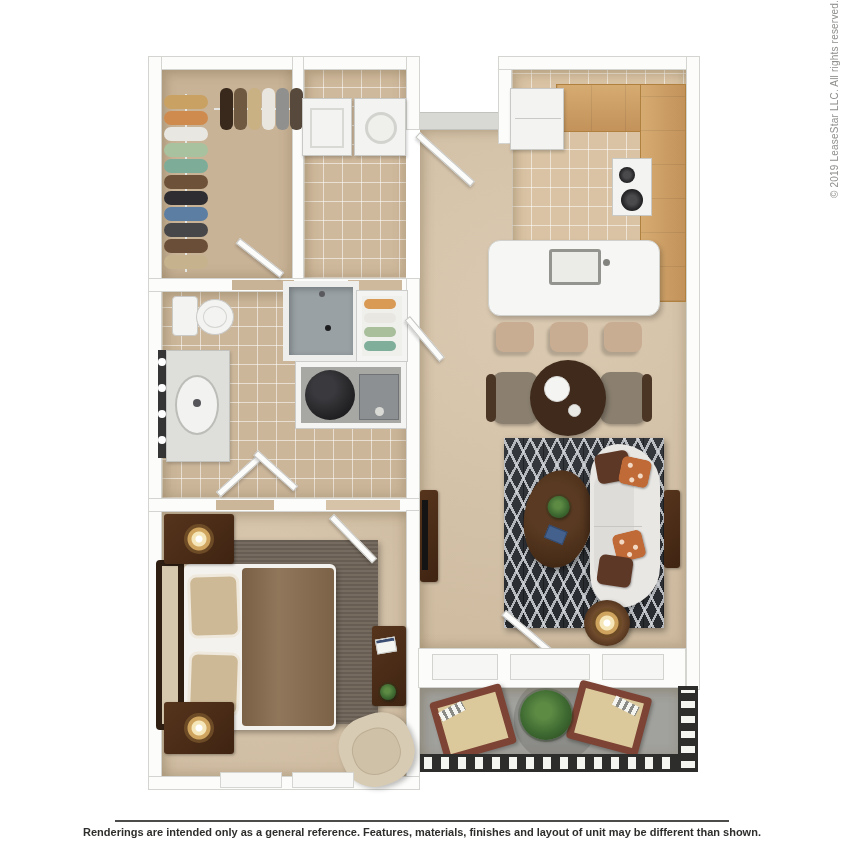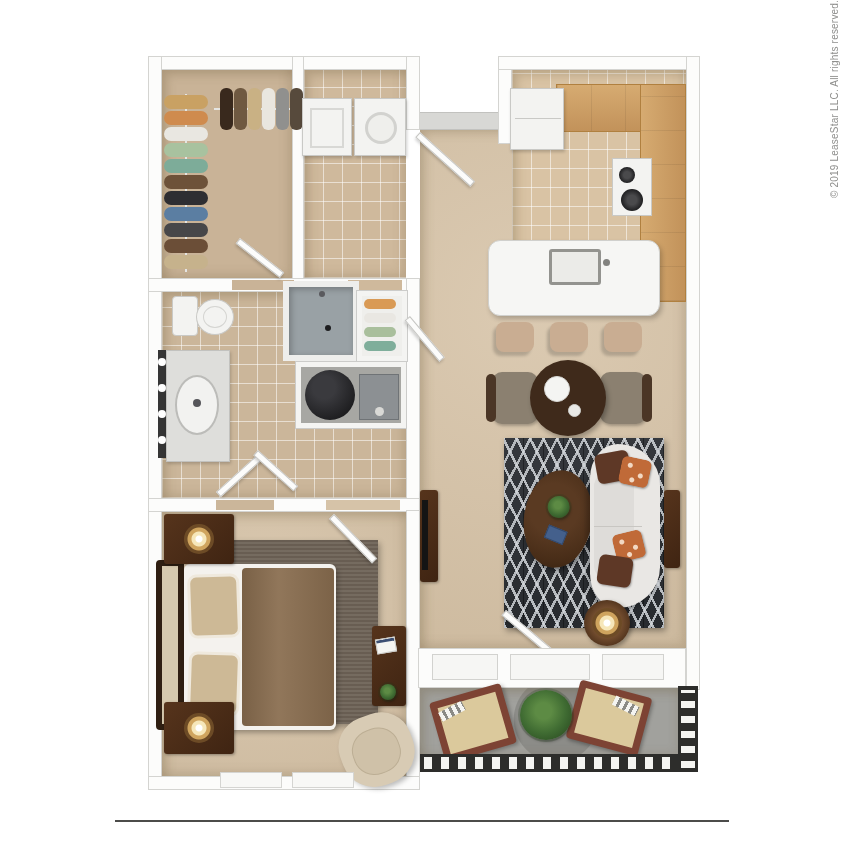--- a/index.html
+++ b/index.html
@@ -214,14 +214,15 @@
   <div class="plant furn" style="left:520px;top:690px;width:52px;height:50px;"></div>
   <div class="furn railing" style="left:420px;top:754px;width:266px;height:18px;">
     <div class="slats"></div>
   </div>
   <div class="furn railing railingV" style="left:678px;top:686px;width:20px;height:86px;">
     <div class="slatsV"></div>
   </div>
 
   <div class="copyright">© 2019 LeaseStar LLC. All rights reserved.</div>
   <div class="divider"></div>
+  <div class="disclaimer">Renderings are intended only as a general reference. Features, materials, finishes and layout of unit may be different than shown.</div>
 
 </div>
 
 </body></html>

